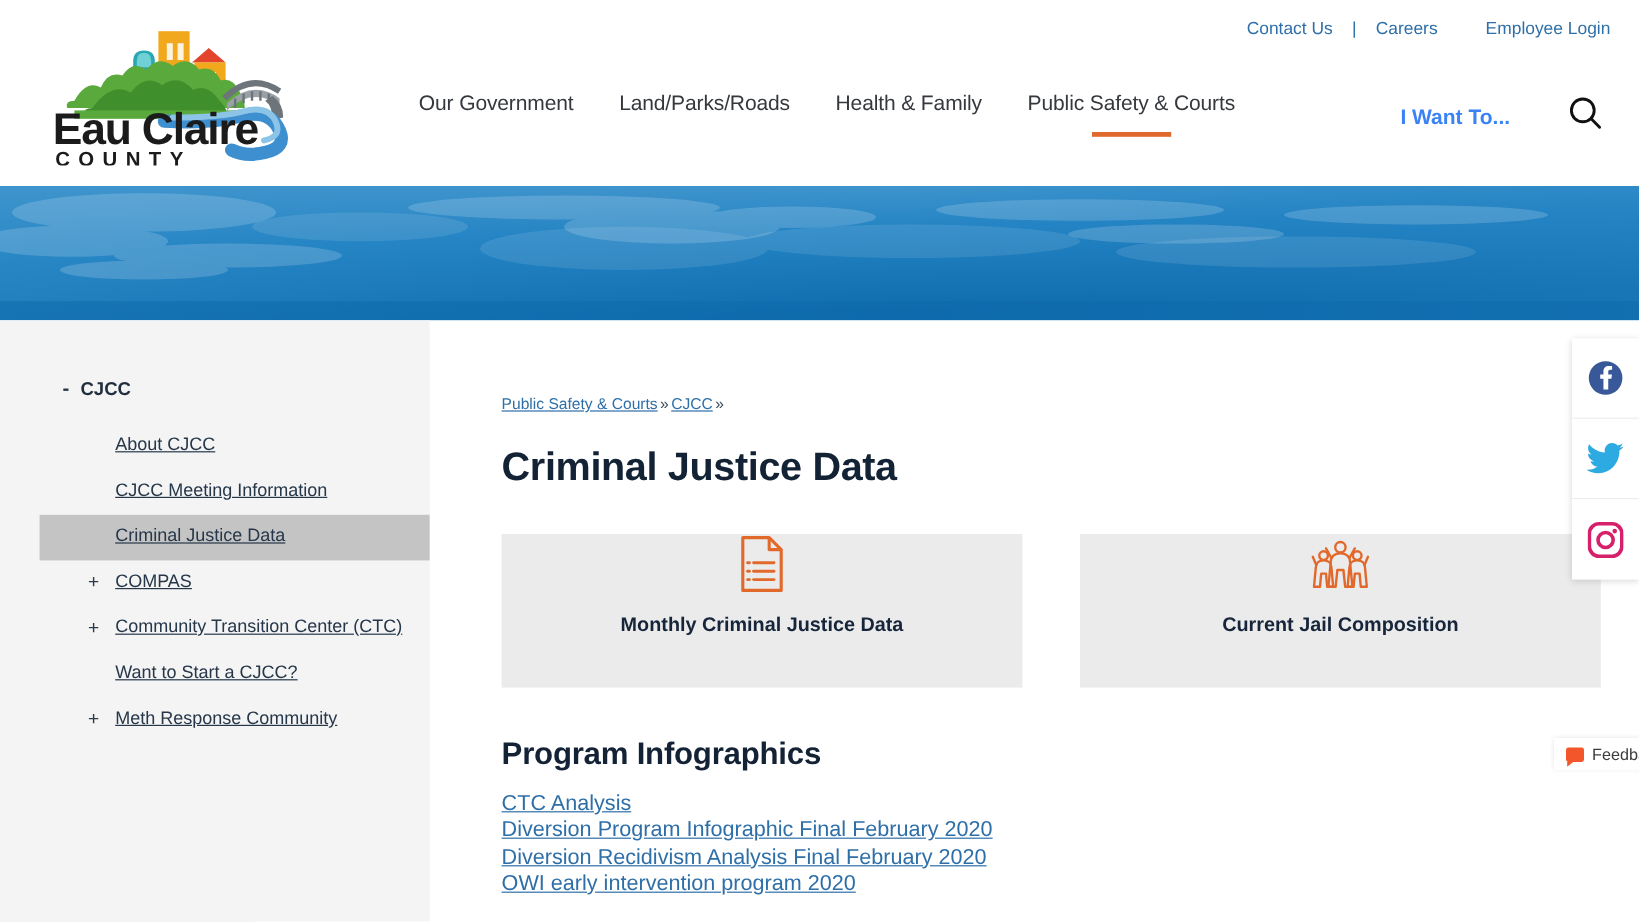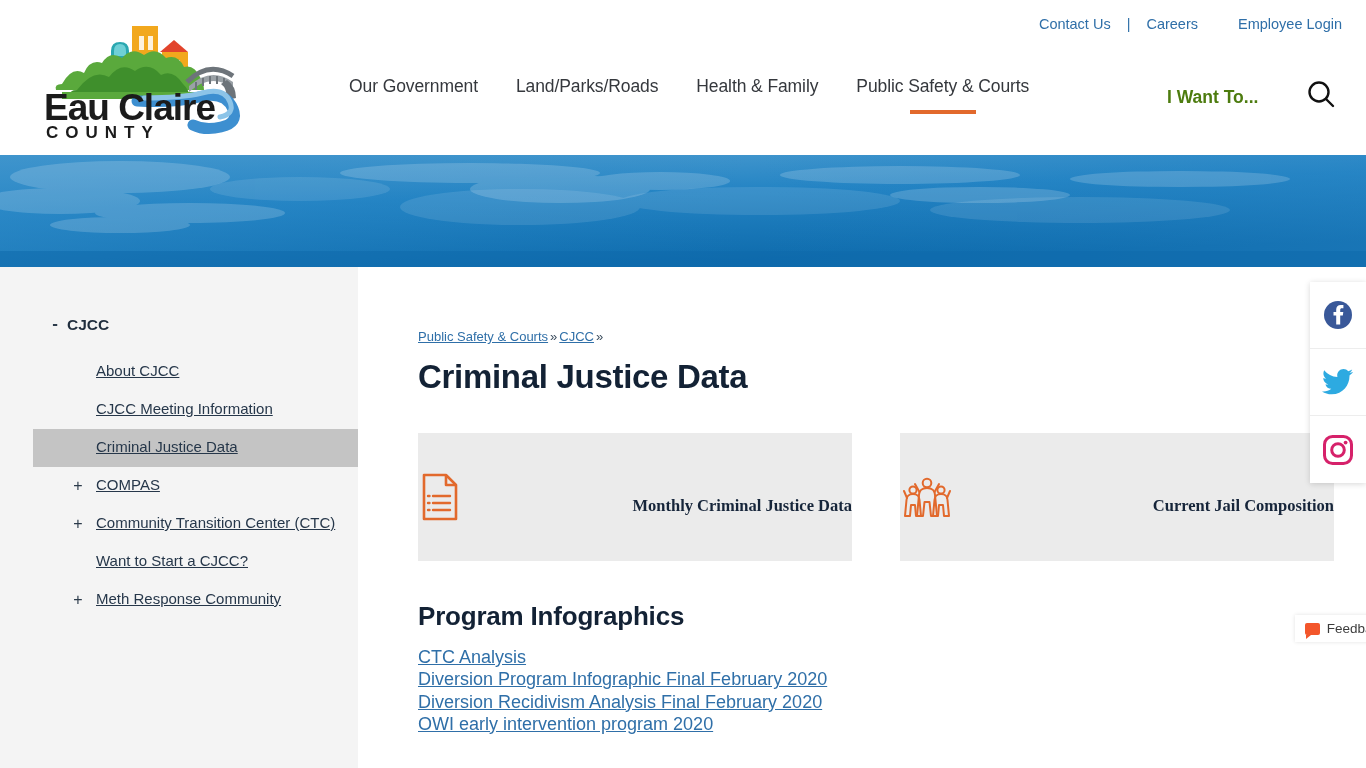--- a/index.html
+++ b/index.html
@@ -71,21 +71,21 @@
     bottom: -17px;
     width: 66px; height: 4px;
     background: #e2692c;
   }
 
   .iwantto {
     position: absolute;
     left: 1167px; top: 87px;
     font-size: 17.5px;
     font-weight: bold;
-    color: #4d7c0f;
+    color: #3b82f6;
     text-decoration: none;
     white-space: nowrap;
     text-align: right;
   }
 
   .search-btn {
     position: absolute;
     left: 1303px; top: 77px;
     width: 36px; height: 36px;
     background: none; border: none;
@@ -161,21 +161,21 @@
 
   
   .content {
     flex: 1;
     padding: 62px 30px 0 60px;
     position: relative;
   }
   .breadcrumb {
     font-size: 13px;
     color: #2e4a63;
-    margin-bottom: 14px;
+    margin-bottom: 26px;
   }
   .breadcrumb a {
     color: #2f6fa8;
     text-decoration: underline;
   }
   .breadcrumb .sep { color: #394b5c; padding: 0 2px; }
 
   .page-title {
     font-size: 33px;
     font-weight: bold;
@@ -215,26 +215,25 @@
   .cards {
     display: flex;
     gap: 48px;
     margin-top: 37px;
   }
   .card {
     background: #ebebeb;
     width: 434px;
     height: 128px;
     display: flex;
-    flex-direction: row;
+    flex-direction: column;
     align-items: center;
-    justify-content: space-between;
+    justify-content: flex-start;
     text-decoration: none;
     cursor: pointer;
-    font-family: Liberation Serif, serif;
   }
   .card .card-icon { height: 50px; display: flex; align-items: center; }
   .card .card-title {
     margin-top: 17px;
     font-size: 16.5px;
     font-weight: bold;
     color: #16253a;
   }
 
   .section-title {

